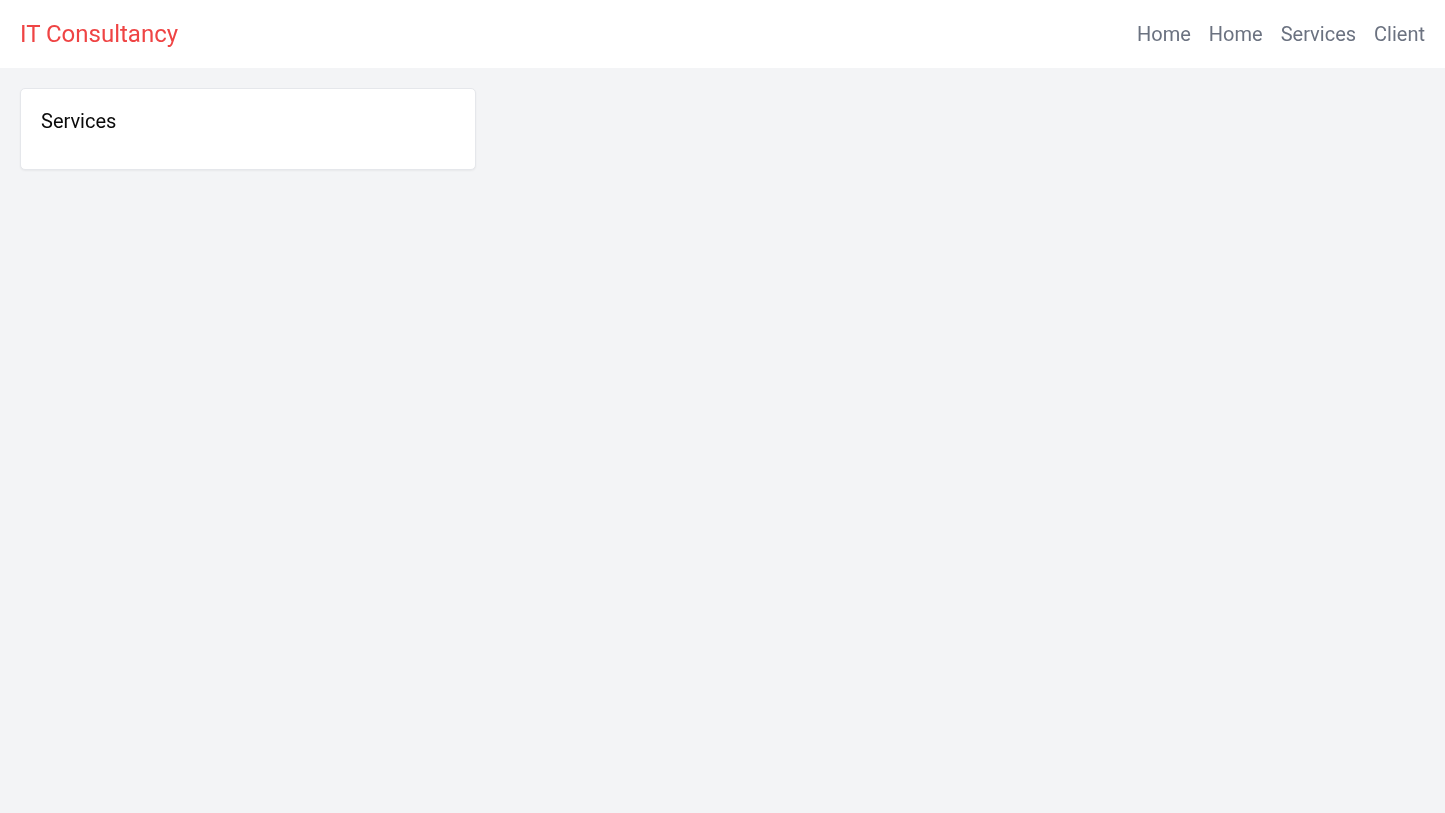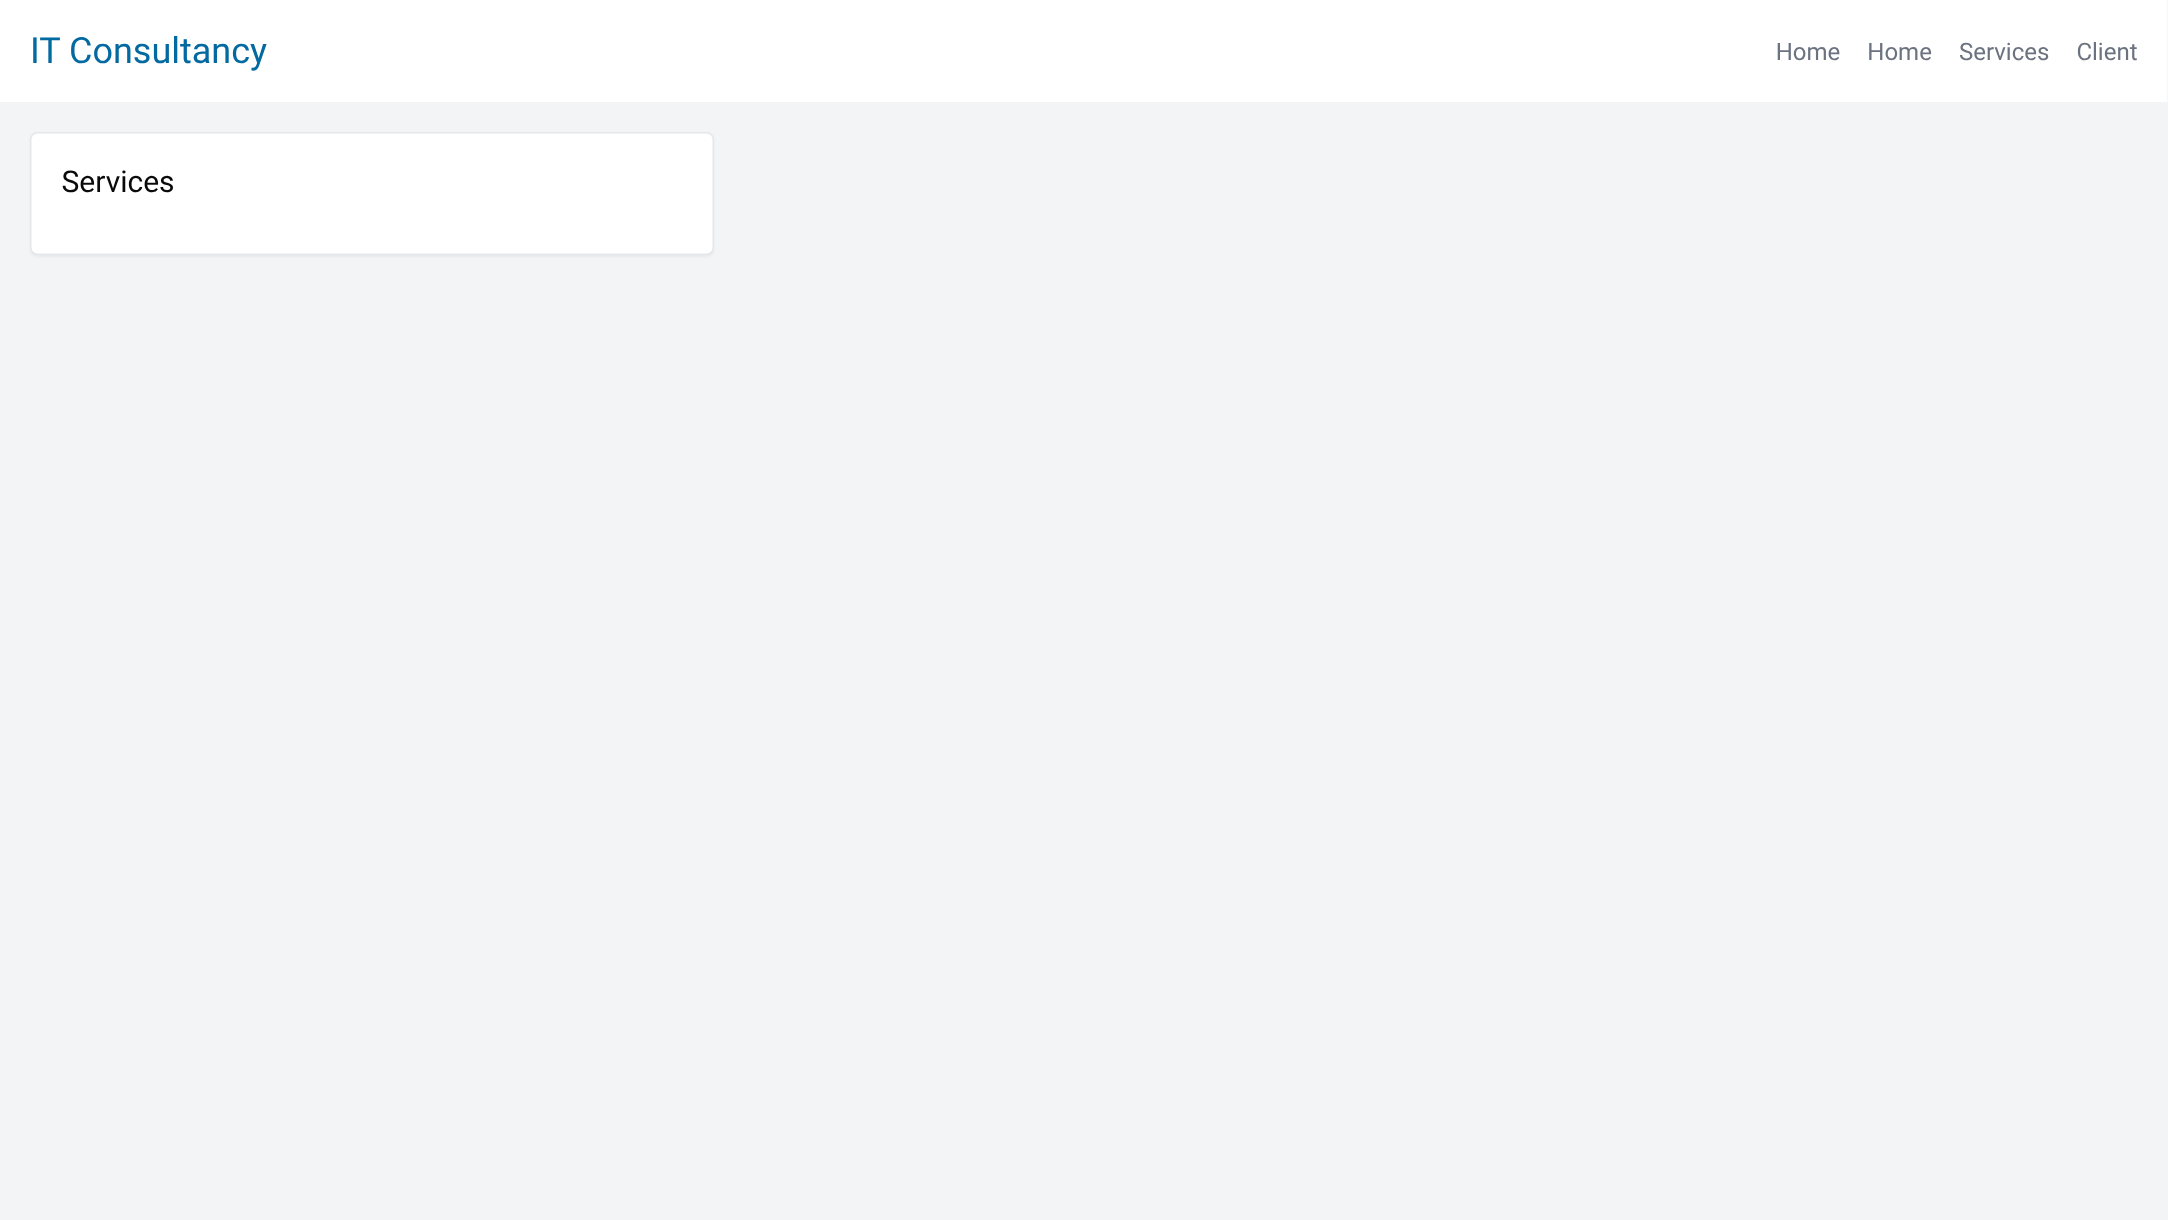--- a/index.html
+++ b/index.html
@@ -19,30 +19,30 @@
   background-color: #ffffff;
   padding: 20px;
   display: flex;
   justify-content: space-between;
   align-items: center;
 }
 
 .logo {
   font-size: 24px;
   font-weight: 400;
-  color: #0369a1;
+  color: #ef4444;
 }
 
 .nav {
   display: flex;
   gap: 18px;
 }
 
 .nav-link {
-  font-size: 16px;
+  font-size: 20px;
   color: #6b7280;
   text-decoration: none;
   cursor: pointer;
 }
 
 .main {
   padding: 20px;
   display: grid;
   grid-template-columns: repeat(3, 1fr);
   gap: 18px;

